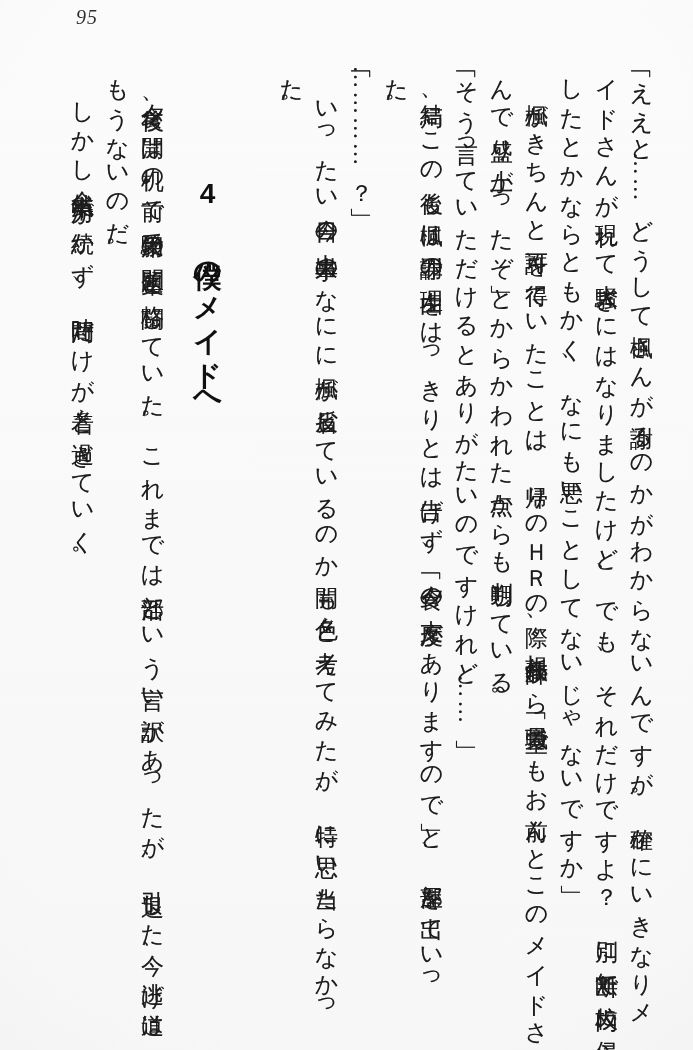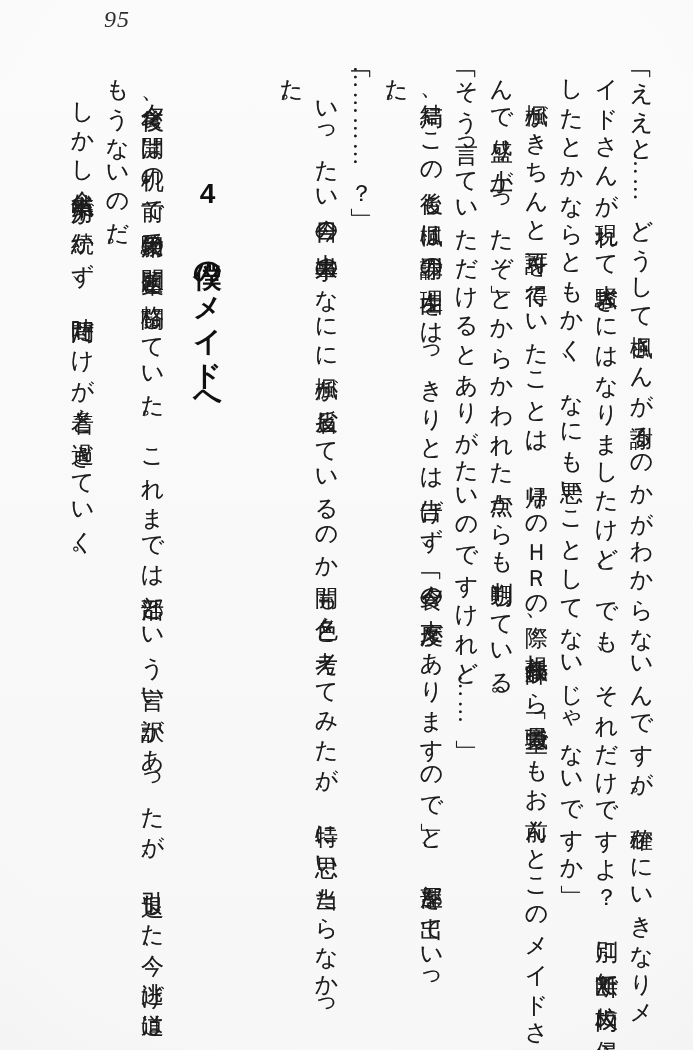--- a/index.html
+++ b/index.html
@@ -13,22 +13,22 @@
     height: 1050px;
     overflow: hidden;
     background:
       radial-gradient(ellipse 120% 100% at 50% 45%, rgba(255,255,255,0) 55%, rgba(225,225,225,0.45) 100%),
       linear-gradient(#fbfbfb, #f7f7f7);
     font-family: "Liberation Serif", "DejaVu Serif", serif;
   }
   .page-number {
     position: absolute;
     top: 6px;
-    left: 104px;
-    font-size: 24px;
+    left: 76px;
+    font-size: 20px;
     font-style: italic;
     color: #2e2e2e;
     letter-spacing: 1px;
   }
   .text-flow {
     position: absolute;
     top: 63px;
     right: 34px;
     height: 975px;
     writing-mode: vertical-rl;

